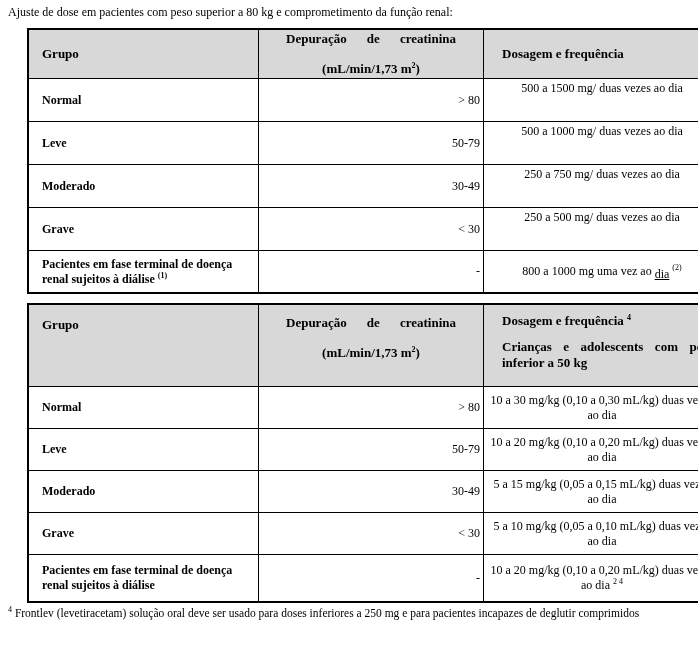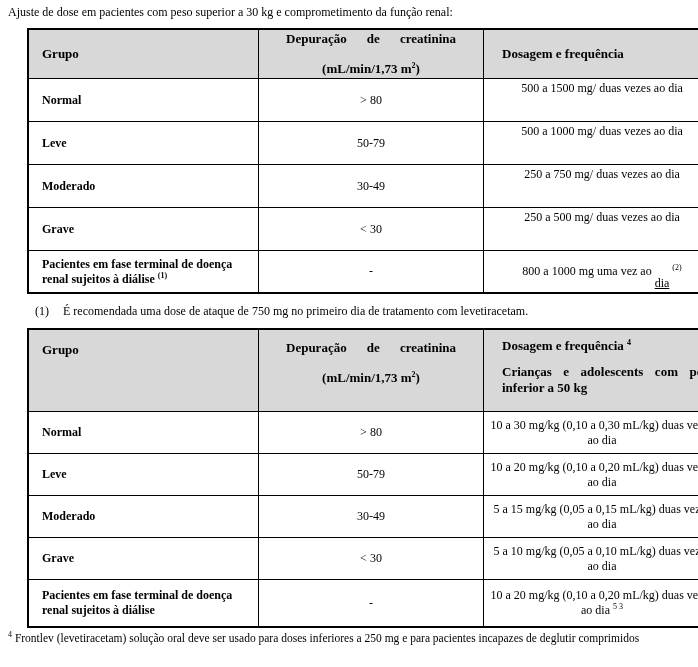--- a/index.html
+++ b/index.html
@@ -31,49 +31,49 @@
   .doc-table .col3{width:212px;}
   .hdr td{
     background:#d8d8d8;
     font-weight:bold;
     font-size:13px;
     line-height:16px;
   }
   .t1 .hdr td{height:44px;vertical-align:middle;}
   .t2 .hdr td{height:68px;vertical-align:top;padding-top:8px;}
   .cell-grupo{vertical-align:middle;padding-left:13px !important;text-align:left;font-weight:bold;}
-  .cell-dep{vertical-align:middle;text-align:center;}
+  .cell-dep{vertical-align:middle;text-align:right;}
   .cell-dose-top{vertical-align:top;text-align:center;padding-top:2px !important;}
   .cell-dose-mid{vertical-align:middle;text-align:center;}
   .hdr .hdr-grupo{padding-left:13px !important;text-align:left;}
   .hdr .hdr-dose{padding-left:18px !important;padding-right:6px !important;text-align:left;}
   .dep-words{display:flex;justify-content:space-between;padding:0 24px;align-items:flex-end;}
   .dep-unit{text-align:center;margin-top:14px;}
   .t1 .hdr .hdr-dep{vertical-align:middle;}
   .t2 .hdr .hdr-dep{padding-top:10px;}
   .t2 .hdr .hdr-grupo{padding-top:12px;}
   .hdr-dose-line2{margin-top:10px;text-align:justify;}
   .row39 td{height:39px;}
   .row44 td{height:44px;}
   sup{font-size:8px;line-height:0;}
-  .dropped{position:relative;top:12px;text-decoration:underline;}
+  .dropped{position:relative;top:3px;text-decoration:underline;}
   .notes{margin-top:9px;font-size:12px;line-height:17px;}
   .note-1{margin-left:27px;}
   .note-1 .gap{display:inline-block;width:14px;}
   .note-3{margin-left:27px;}
   .footnotes{margin-top:3px;font-size:11.5px;line-height:14px;}
   .footnote{margin-top:1px;}
   .footnote sup{font-size:8px;}
 </style>
 </head>
 <body>
 
 <div class="page">
 
-  <div class="intro">Ajuste de dose em pacientes com peso superior a 30 kg e comprometimento da função renal:</div>
+  <div class="intro">Ajuste de dose em pacientes com peso superior a 80 kg e comprometimento da função renal:</div>
 
   <table class="doc-table t1">
     <tbody>
         <tr class="hdr">
       <td class="col1 hdr-grupo">Grupo</td>
       <td class="col2 hdr-dep">
         <div class="dep-words">
           <span>Depuração</span>
           <span>de</span>
           <span>creatinina</span>
@@ -104,21 +104,20 @@
     </tr>
     <tr class="row39">
       <td class="col1 cell-grupo"><span>Pacientes em fase terminal de doença renal sujeitos à diálise </span><sup>(1)</sup></td>
       <td class="col2 cell-dep">-</td>
       <td class="col3 cell-dose-mid"><span>800 a 1000 mg uma vez ao </span><span class="dropped">dia</span> <sup>(2)</sup></td>
     </tr>
   </tbody>
     </table>
 
   <div class="notes">
-    <div class="note-1"><span>(1)</span><span class="gap"></span><span>É recomendada uma dose de ataque de 750 mg no primeiro dia de tratamento com levetiracetam.</span></div>
   </div>
 
   <table class="doc-table t2">
     <tbody>
         <tr class="hdr">
       <td class="col1 hdr-grupo">Grupo</td>
       <td class="col2 hdr-dep">
         <div class="dep-words">
           <span>Depuração</span>
           <span>de</span>
@@ -147,21 +146,21 @@
       <td class="col3 cell-dose-mid">5 a 15 mg/kg (0,05 a 0,15 mL/kg) duas vezes ao dia</td>
     </tr>
     <tr class="row39">
       <td class="col1 cell-grupo">Grave</td>
       <td class="col2 cell-dep">&lt; 30</td>
       <td class="col3 cell-dose-mid">5 a 10 mg/kg (0,05 a 0,10 mL/kg) duas vezes ao dia</td>
     </tr>
     <tr class="row44">
       <td class="col1 cell-grupo">Pacientes em fase terminal de doença renal sujeitos à diálise</td>
       <td class="col2 cell-dep">-</td>
-      <td class="col3 cell-dose-mid"><span>10 a 20 mg/kg (0,10 a 0,20 mL/kg) duas vezes ao dia </span><sup>5 3</sup></td>
+      <td class="col3 cell-dose-mid"><span>10 a 20 mg/kg (0,10 a 0,20 mL/kg) duas vezes ao dia </span><sup>2 4</sup></td>
     </tr>
   </tbody>
     </table>
 
   <div class="footnotes">
     <div class="footnote"><sup>4</sup><span> Frontlev (levetiracetam) solução oral deve ser usado para doses inferiores a 250 mg e para pacientes incapazes de deglutir comprimidos</span></div>
 
   </div>
 
 </div>

